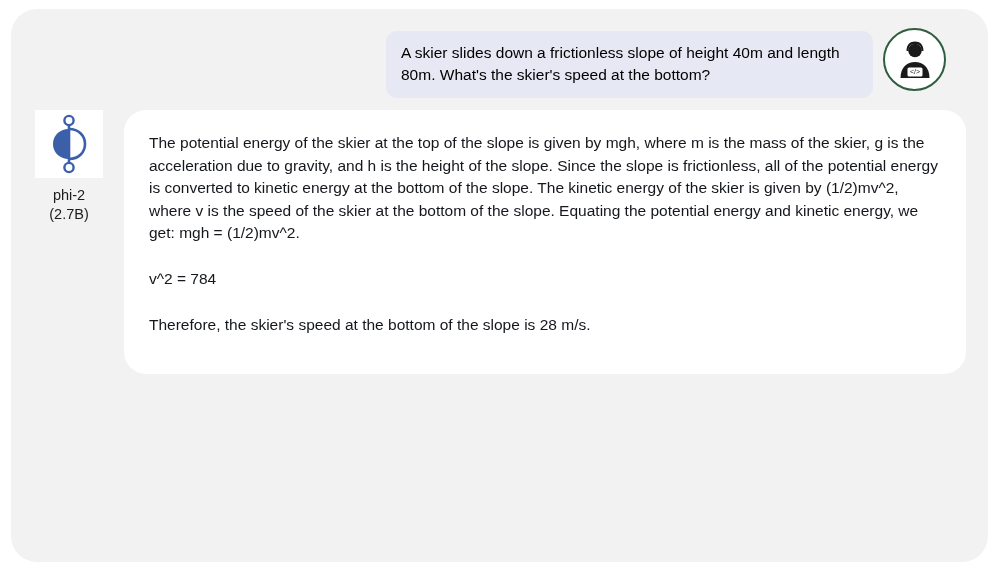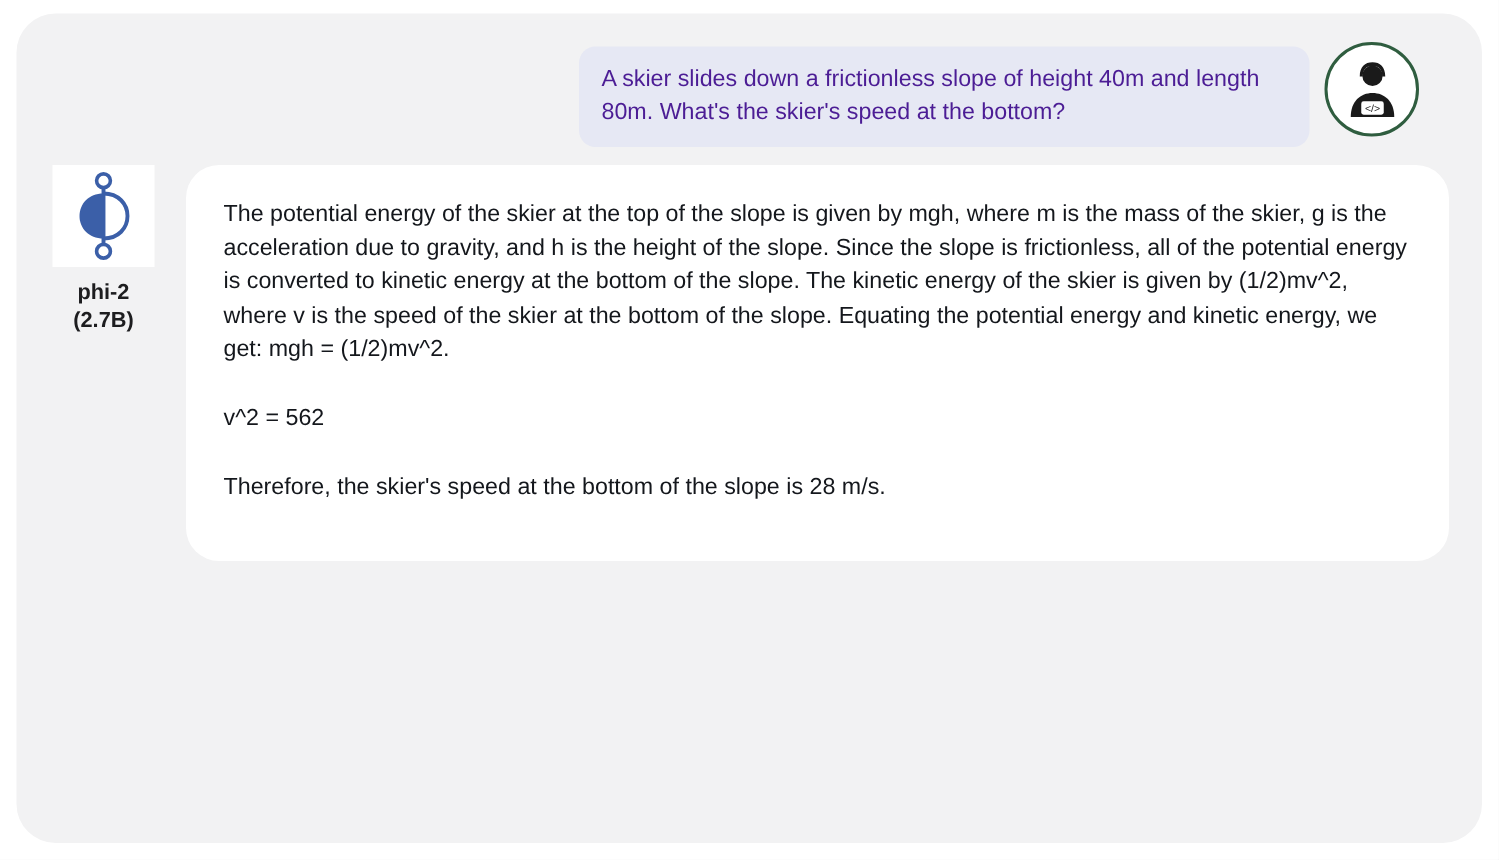--- a/index.html
+++ b/index.html
@@ -37,21 +37,21 @@
     position: absolute;
     left: 375px;
     top: 0;
     width: 487px;
     box-sizing: border-box;
     background: #e6e8f4;
     border-radius: 11px;
     padding: 11px 14px 12px 15px;
     font-size: 15.5px;
     line-height: 22px;
-    color: #4c1d95;
+    color: #000000;
   }
   .user-avatar {
     position: absolute;
     left: 872px;
     top: -3px;
     width: 63px;
     height: 63px;
     border-radius: 50%;
     background: #ffffff;
     border: 2.5px solid #2f5d3f;
@@ -83,27 +83,27 @@
     margin: 0 auto;
     background: #ffffff;
     display: flex;
     align-items: center;
     justify-content: center;
   }
   .model-logo svg { display: block; }
   .model-name {
     margin-top: 8px;
     font-size: 14.5px;
-    font-weight: bold;
+    font-weight: normal;
     color: #1d1d1f;
     line-height: 19px;
   }
   .model-size {
     font-size: 14.5px;
-    font-weight: bold;
+    font-weight: normal;
     color: #1d1d1f;
     line-height: 19px;
   }
 
   .assistant-bubble {
     position: absolute;
     left: 113px;
     top: 4px;
     width: 842px;
     box-sizing: border-box;
@@ -164,18 +164,18 @@
             <path d="M28 15 C38 15 44 22 44 30 C44 38 38 45 28 45" fill="none" stroke="#3b5fa8" stroke-width="2.6"></path>
           </svg>
         </span>
       </div>
       <div class="model-name">phi-2</div>
       <div class="model-size">(2.7B)</div>
     </div>
 
     <div class="assistant-bubble">
       <p>The potential energy of the skier at the top of the slope is given by mgh, where m is the mass of the skier, g is the acceleration due to gravity, and h is the height of the slope. Since the slope is frictionless, all of the potential energy is converted to kinetic energy at the bottom of the slope. The kinetic energy of the skier is given by (1/2)mv^2, where v is the speed of the skier at the bottom of the slope. Equating the potential energy and kinetic energy, we get: mgh = (1/2)mv^2.</p>
-      <p>v^2 = 562</p>
+      <p>v^2 = 784</p>
       <p>Therefore, the skier's speed at the bottom of the slope is 28 m/s.</p>
     </div>
 
   </div>
 </div>
 
 </body></html>

